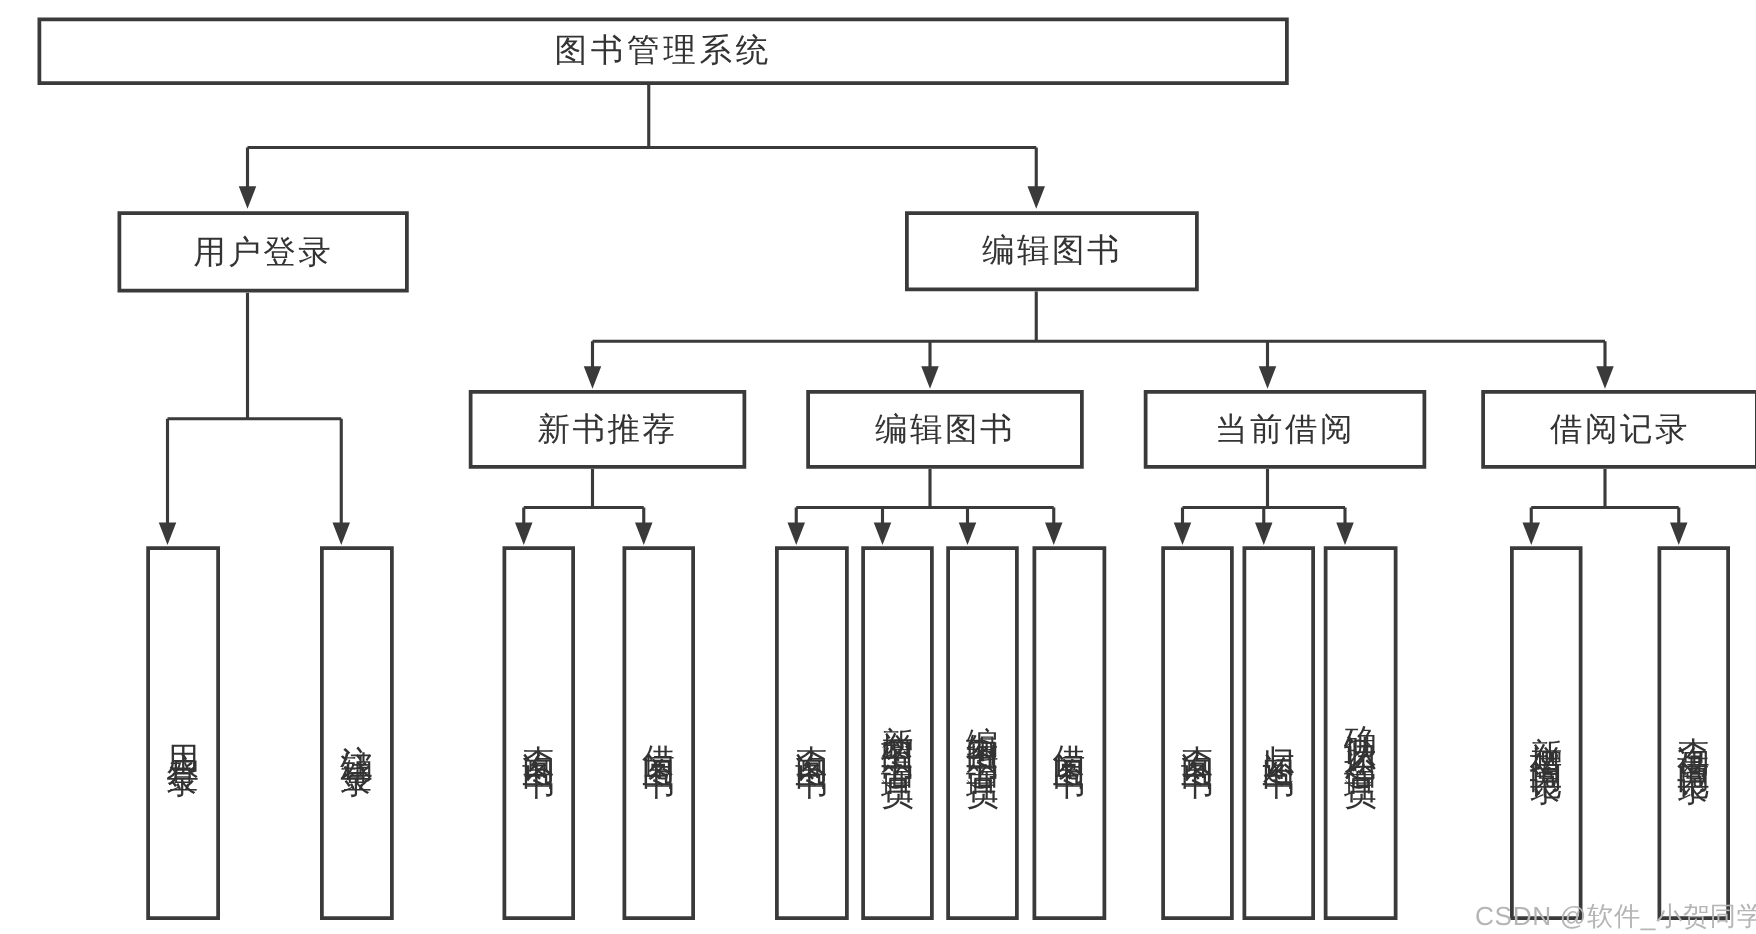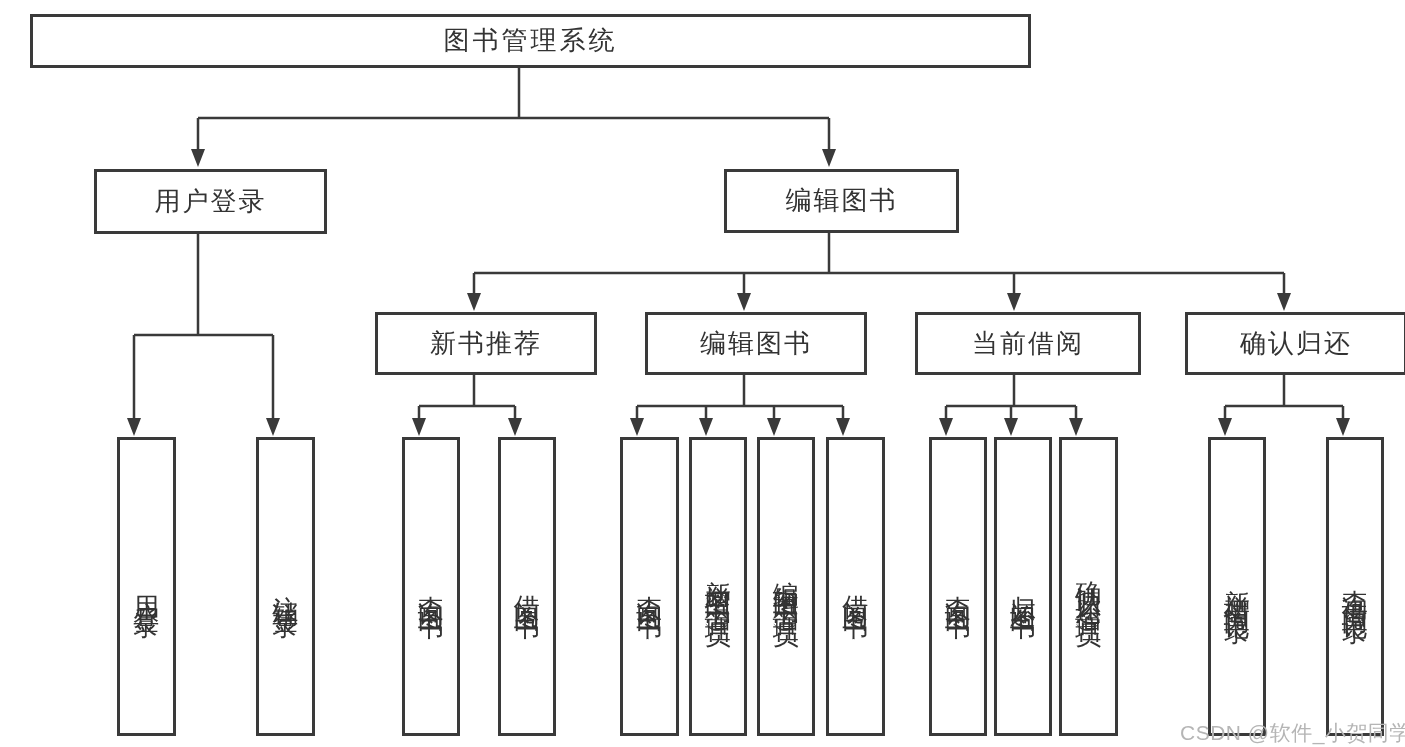--- a/index.html
+++ b/index.html
@@ -105,21 +105,21 @@
   <div class="node" style="left:363px;top:312px;width:222px;height:63px">
     <span class="lbl">新书推荐</span>
   </div>
   <div class="node" style="left:633px;top:312px;width:222px;height:63px">
     <span class="lbl">编辑图书</span>
   </div>
   <div class="node" style="left:903px;top:312px;width:226px;height:63px">
     <span class="lbl">当前借阅</span>
   </div>
   <div class="node" style="left:1173px;top:312px;width:222px;height:63px">
-    <span class="lbl">确认归还</span>
+    <span class="lbl">借阅记录</span>
   </div>
 
   <div class="node leaf" style="left:105px;top:437px;width:59px;height:299px">
     <span class="lbl">用户登录</span>
   </div>
   <div class="node leaf" style="left:244px;top:437px;width:59px;height:299px">
     <span class="lbl">注销登录</span>
   </div>
 
   <div class="node leaf" style="left:390px;top:437px;width:58px;height:299px">

